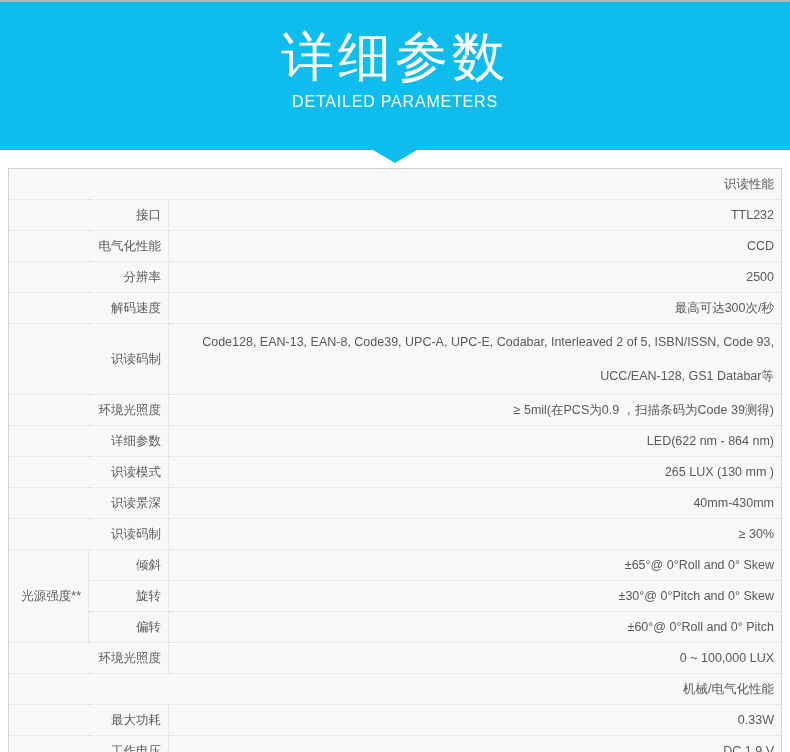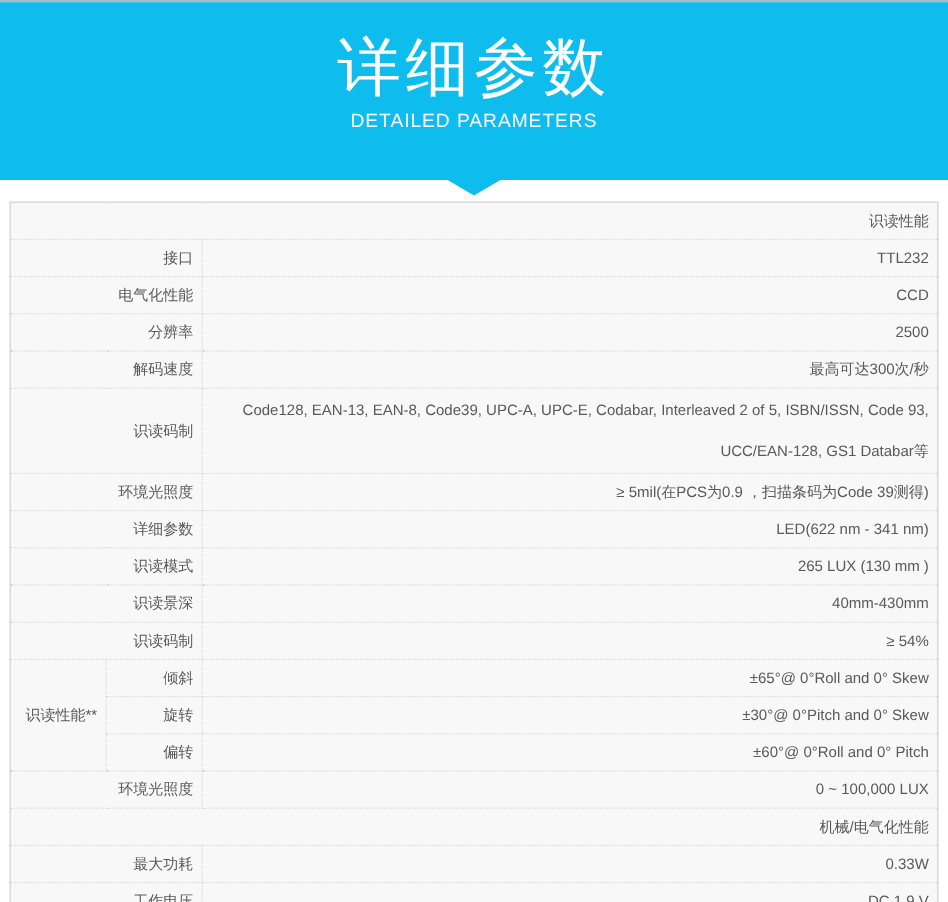--- a/index.html
+++ b/index.html
@@ -124,37 +124,37 @@
     <tr>
       <td colspan="2">识读码制</td>
       <td class="wrap">Code128, EAN-13, EAN-8, Code39, UPC-A, UPC-E, Codabar, Interleaved 2 of 5, ISBN/ISSN, Code 93, UCC/EAN-128, GS1 Databar等</td>
     </tr>
     <tr>
       <td colspan="2">环境光照度</td>
       <td>≥ 5mil(在PCS为0.9 ，扫描条码为Code 39测得)</td>
     </tr>
     <tr>
       <td colspan="2">详细参数</td>
-      <td>LED(622 nm - 341 nm)</td>
+      <td>LED(622 nm - 864 nm)</td>
     </tr>
     <tr>
       <td colspan="2">识读模式</td>
       <td>265 LUX (130 mm )</td>
     </tr>
     <tr>
       <td colspan="2">识读景深</td>
       <td>40mm-430mm</td>
     </tr>
     <tr>
       <td colspan="2">识读码制</td>
-      <td>≥ 54%</td>
+      <td>≥ 30%</td>
     </tr>
 
     <tr>
-      <td rowspan="3">识读性能**</td>
+      <td rowspan="3">光源强度**</td>
       <td>倾斜</td>
       <td>±65°@ 0°Roll and 0° Skew</td>
     </tr>
     <tr>
       <td>旋转</td>
       <td>±30°@ 0°Pitch and 0° Skew</td>
     </tr>
     <tr>
       <td>偏转</td>
       <td>±60°@ 0°Roll and 0° Pitch</td>

